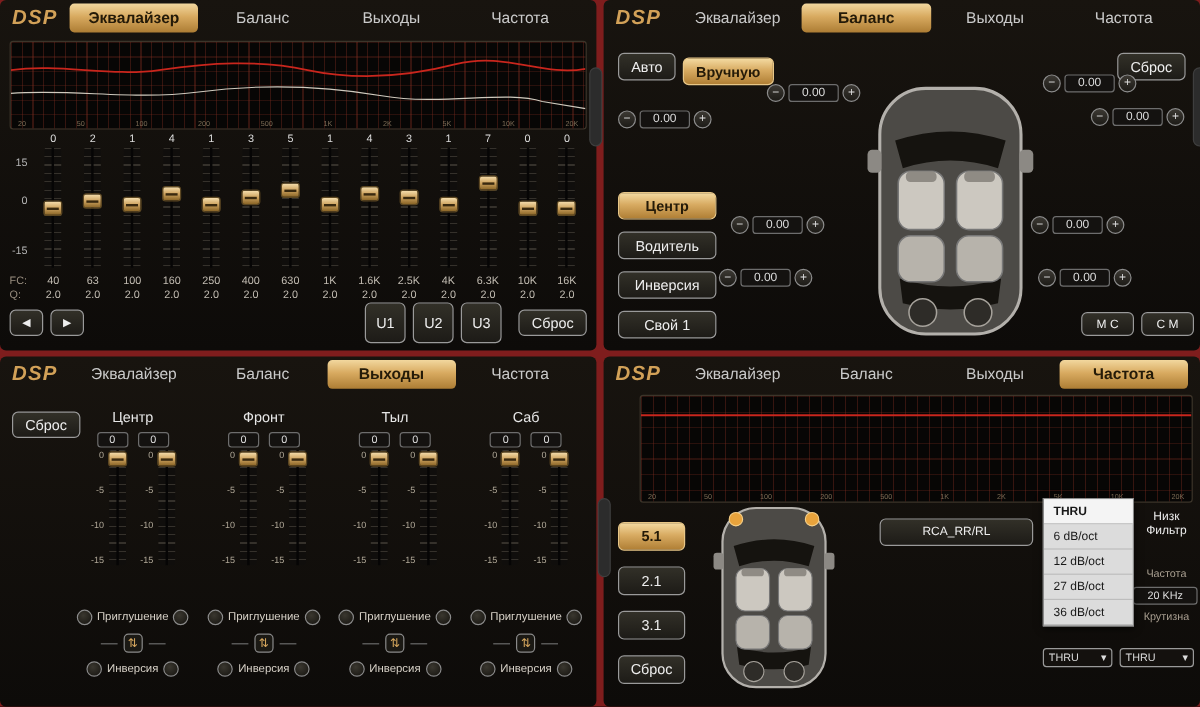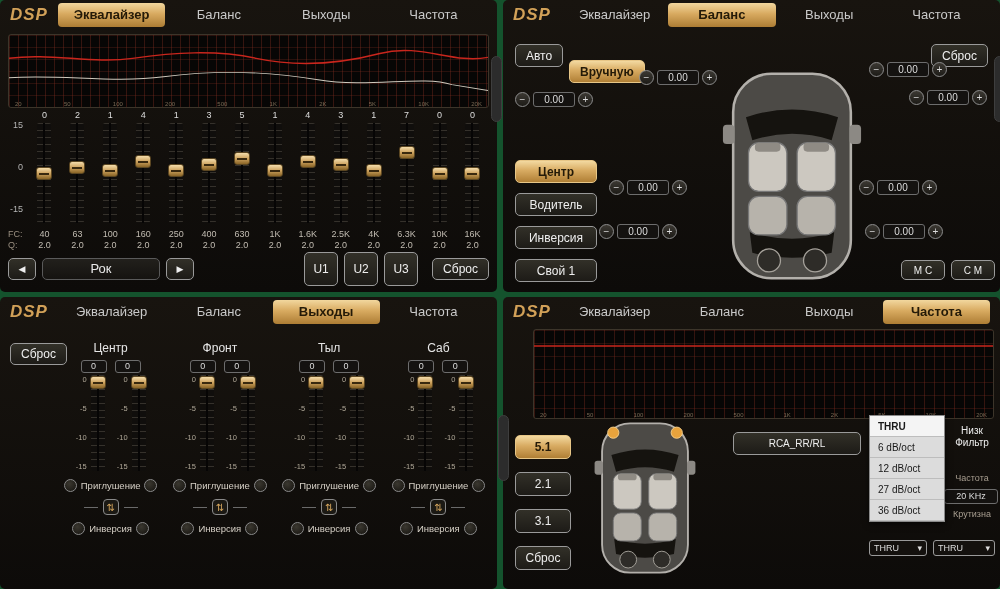--- a/index.html
+++ b/index.html
@@ -1,17 +1,17 @@
 <!DOCTYPE html>
 <html><head>
 <meta charset="utf-8">
 <style>
   *{margin:0;padding:0;box-sizing:border-box;font-family:"Liberation Sans",sans-serif}
   html,body{width:1000px;height:589px;background:#000;overflow:hidden}
-  .screen{position:relative;width:1000px;height:589px;background:#14532d}
+  .screen{position:relative;width:1000px;height:589px;background:#7f1d1d}
   .panel{position:absolute;width:497px;height:292px;background:linear-gradient(#18140f,#0d0b09);border-radius:5px;overflow:visible}
   #panel-eq{left:0;top:0}
   #panel-bal{left:503px;top:0}
   #panel-out{left:0;top:297px}
   #panel-frq{left:503px;top:297px}
 
   
   .panel-header{display:flex;align-items:center;height:30px;padding:0 10px;position:relative;z-index:2}
   .logo{color:#d2a158;font-weight:bold;font-style:italic;font-size:17px;letter-spacing:1px;margin-right:10px}
   .tabs{flex:1;display:flex}
@@ -74,21 +74,21 @@
   #out-groups{position:absolute;left:56px;right:4px;top:30px;bottom:0;display:flex}
   .ogroup{flex:1;display:flex;flex-direction:column;align-items:center}
   .gname{margin-top:14px;font-size:12px;color:#e6e6e6;height:13px}
   .ovals{display:flex;gap:8px;margin-top:6px}
   .valbox.small{width:26px;height:13px;font-size:9px;line-height:11px}
   .srow{display:flex;gap:10px;margin-top:2px}
   .sunit{display:flex}
   .oscale{position:relative;width:15px;font-size:7.5px;color:#b0a898}
   .oscale span{position:absolute;right:3px}
   .sunit .slider{height:96px}
-  .mrow,.irow{display:flex;align-items:center;gap:4px;margin-top:8px;font-size:9.5px;color:#d6d0c6}
+  .mrow,.irow{display:flex;align-items:center;gap:4px;margin-top:37px;font-size:9.5px;color:#d6d0c6}
   .irow{margin-top:7px}
   .tog{width:13px;height:13px;border-radius:50%;background:radial-gradient(circle at 40% 35%,#3a372f,#15130f);border:1px solid #8a8a8a}
   .lrow{display:flex;align-items:center;gap:5px;margin-top:7px}
   .hline{width:14px;height:0;border-top:1px solid #6a6a6a}
   .linkbtn{width:16px;height:16px;border-radius:4px;background:#1b1914;border:1px solid #8a8a8a;color:#d9a95f;font-size:10px;line-height:13px;text-align:center;padding:0}
 
   
   .frq-display{position:absolute;left:30px;right:6px;top:32px;height:90px;border:1px solid #3c352a;border-radius:3px;
     background:repeating-linear-gradient(to right,rgba(130,45,32,.38) 0 1px,transparent 1px 10px),
                repeating-linear-gradient(to bottom,rgba(130,45,32,.28) 0 1px,transparent 1px 13px),#070605;overflow:hidden}
@@ -135,21 +135,21 @@
           <span>500</span>
           <span>1K</span>
           <span>2K</span>
           <span>5K</span>
           <span>10K</span>
           <span>20K</span>
         </div>
     </div>
     <div class="eq-slider-area">
       <div class="eq-scale" id="eq-scale">
-          <span style="top: 10px;">15</span>
+          <span style="top: 20px;">15</span>
           <span style="top: 52px;">0</span>
           <span style="top: 94px;">-15</span>
         </div>
       <div id="eq-bands">
           <div class="band">
             <div class="gain">0</div>
             <div class="slider" style="height: 100px;">
               <div class="track"></div>
               <div class="thumb" style="top: 43.5px;"></div>
             </div>
@@ -276,21 +276,20 @@
         <span class="cell">2.0</span>
         <span class="cell">2.0</span>
         <span class="cell">2.0</span>
         <span class="cell">2.0</span>
         <span class="cell">2.0</span>
         <span class="cell">2.0</span>
         <span class="cell">2.0</span>
       </div>
     <div class="eq-bottom">
       <button class="btn arrow">◀</button>
-      <div class="preset">Рок</div>
       <button class="btn arrow">▶</button>
       <div class="spacer"></div>
       <span id="eq-memory">
           <button class="btn mem">U1</button>
           <button class="btn mem">U2</button>
           <button class="btn mem">U3</button>
         </span>
       <button class="btn">Сброс</button>
     </div>
     <div class="handle right"></div>
@@ -300,21 +299,21 @@
     <header class="panel-header">
         <span class="logo">DSP</span>
         <nav class="tabs">
           <span class="tab">Эквалайзер</span>
           <span class="tab active">Баланс</span>
           <span class="tab">Выходы</span>
           <span class="tab">Частота</span>
         </nav>
       </header>
     <button class="btn abs" style="left:12px;top:44px;height:23px">Авто</button>
-    <button class="btn gold abs" style="left:66px;top:60px;height:23px">Вручную</button>
+    <button class="btn gold abs" style="left:66px;top:48px;height:23px">Вручную</button>
     <button class="btn abs" style="left:428px;top:44px;height:23px">Сброс</button>
     <div class="carbox" id="bal-car" style="left:196px;top:66px;width:186px;height:220px"><svg viewBox="0 0 120 172" preserveAspectRatio="xMidYMid meet">
           <rect x="14" y="6" width="92" height="160" rx="30" fill="#4c4a46" stroke="#b3b0ab" stroke-width="2"></rect>
           <rect x="6" y="46" width="9" height="15" rx="3" fill="#8c8984"></rect>
           <rect x="105" y="46" width="9" height="15" rx="3" fill="#8c8984"></rect>
           <path d="M24 40 Q60 28 96 40 L91 58 Q60 48 29 58 Z" fill="#15130f"></path>
           <path d="M27 130 Q60 140 93 130 L91 146 Q60 154 29 146 Z" fill="#15130f"></path>
           <rect x="26" y="60" width="30" height="38" rx="8" fill="#ccc8c0" stroke="#777"></rect>
           <rect x="64" y="60" width="30" height="38" rx="8" fill="#ccc8c0" stroke="#777"></rect>
           <rect x="31" y="60" width="20" height="7" rx="3" fill="#8f8b84"></rect>

